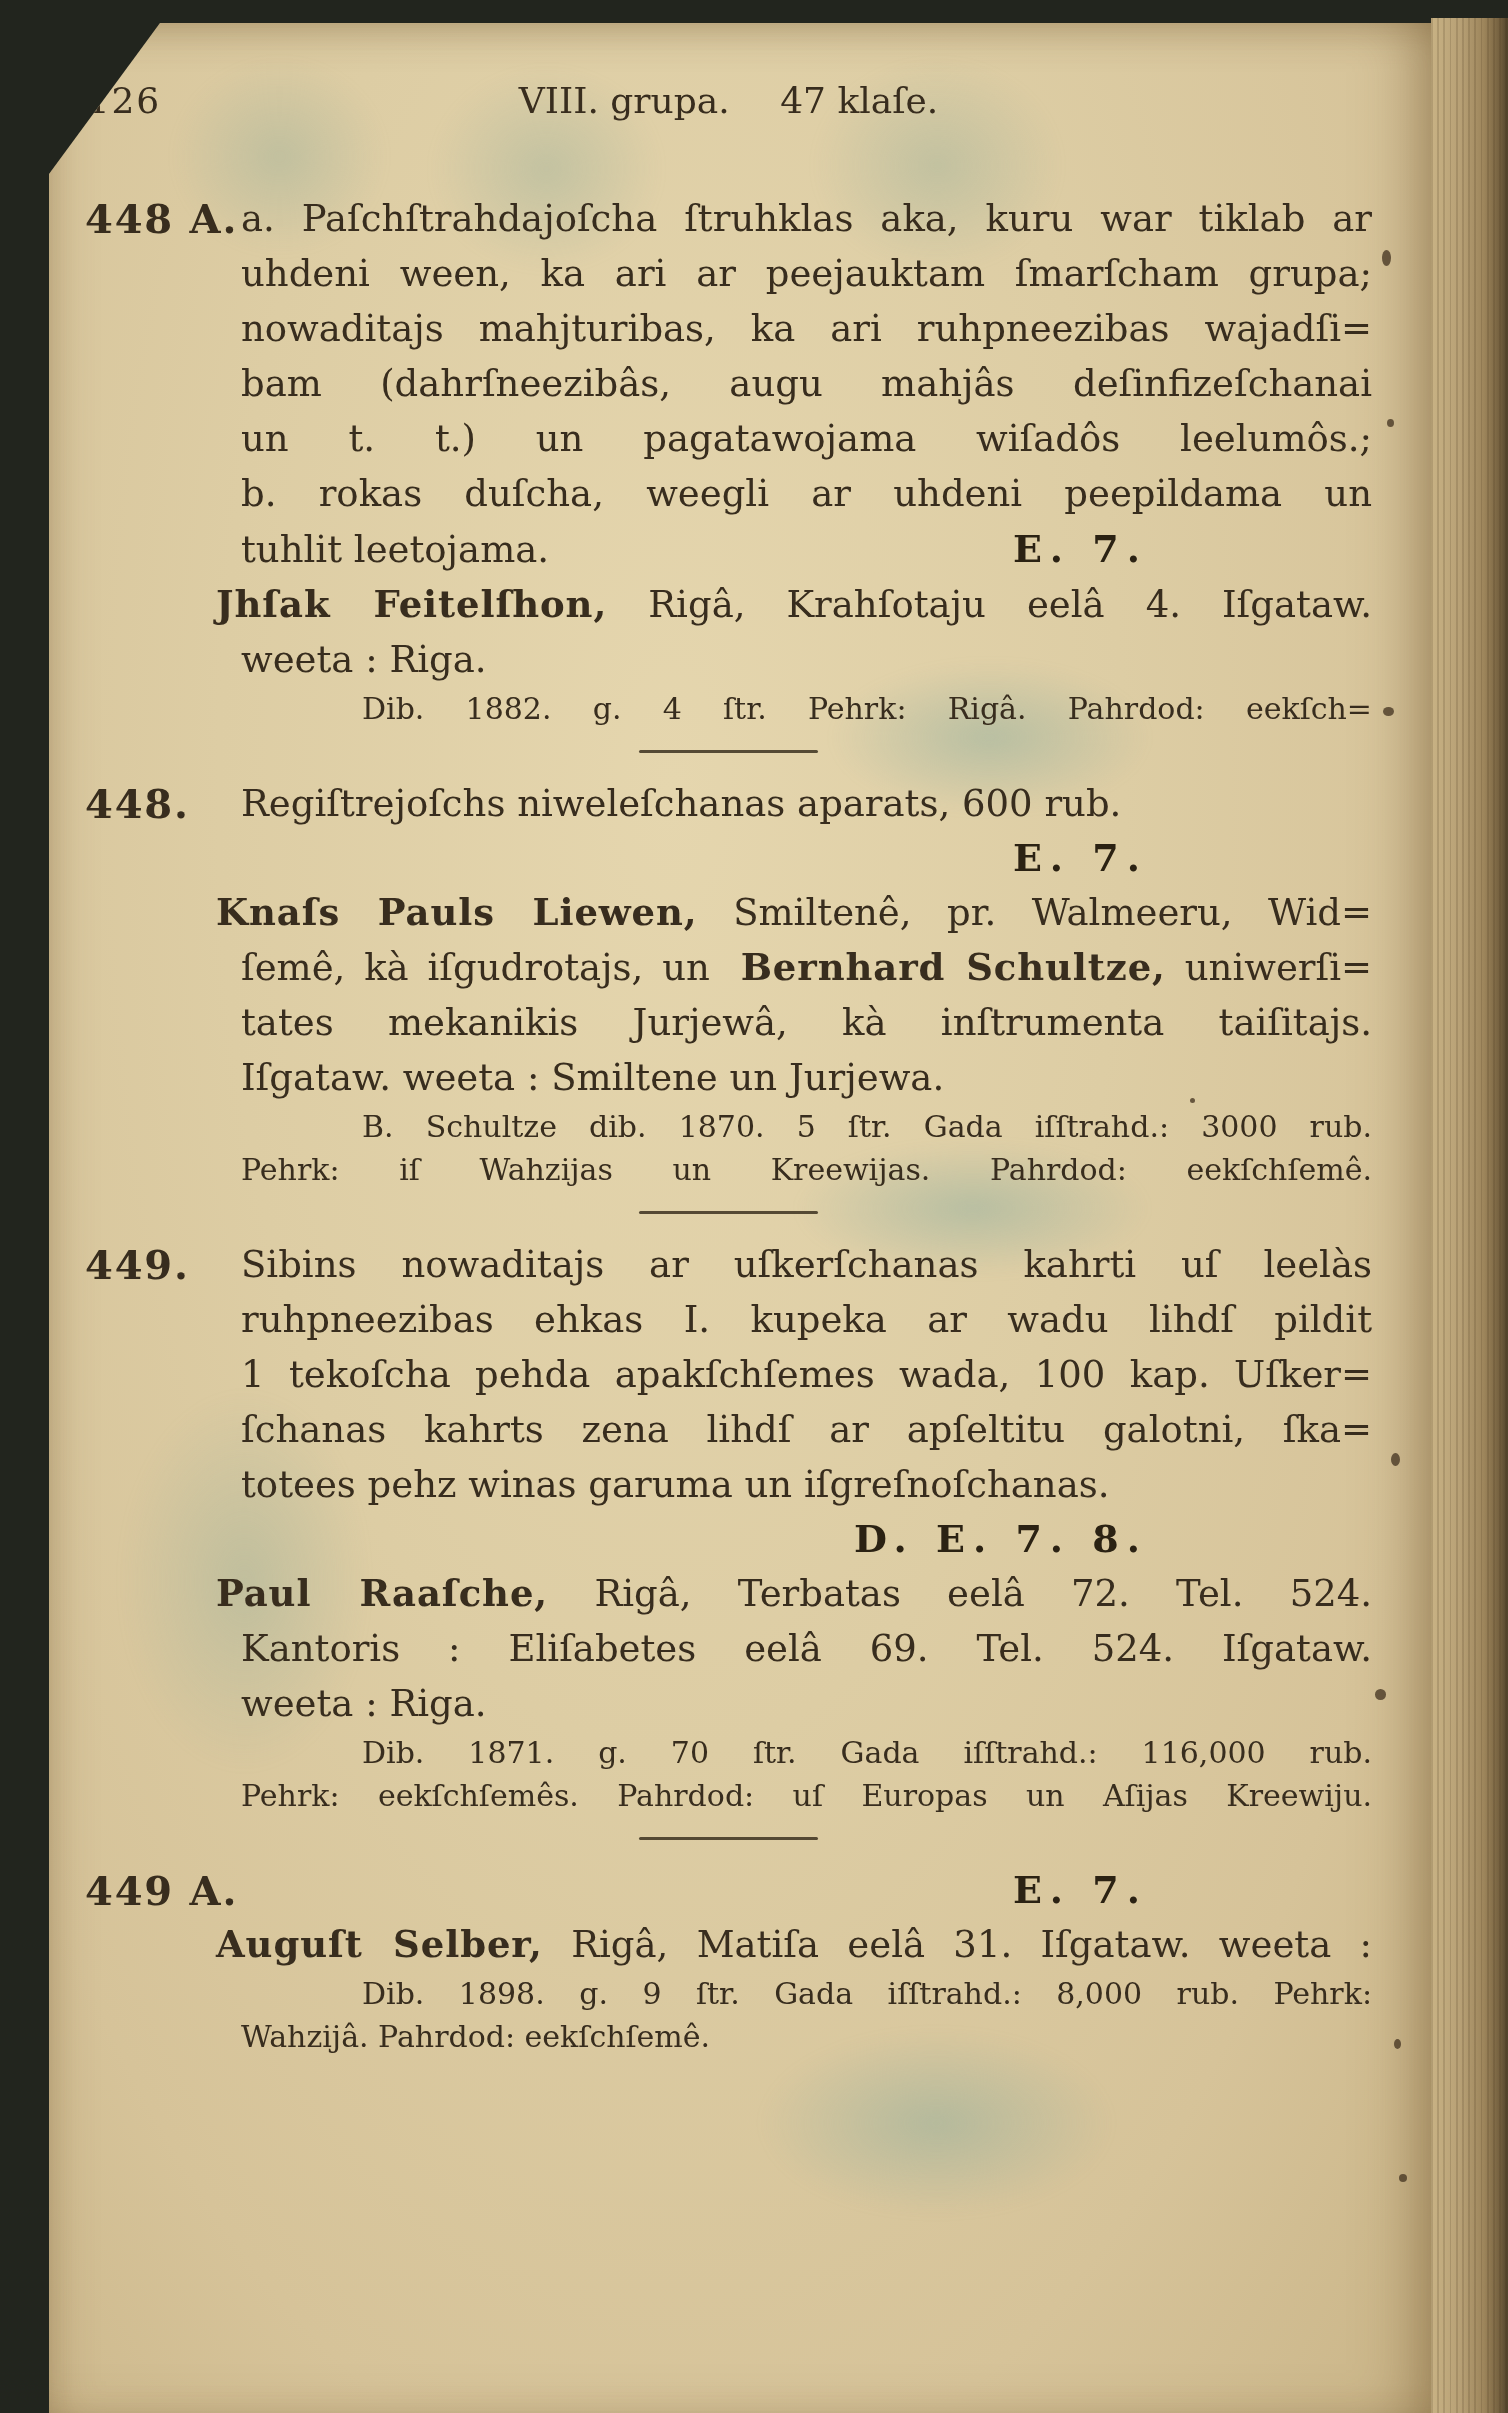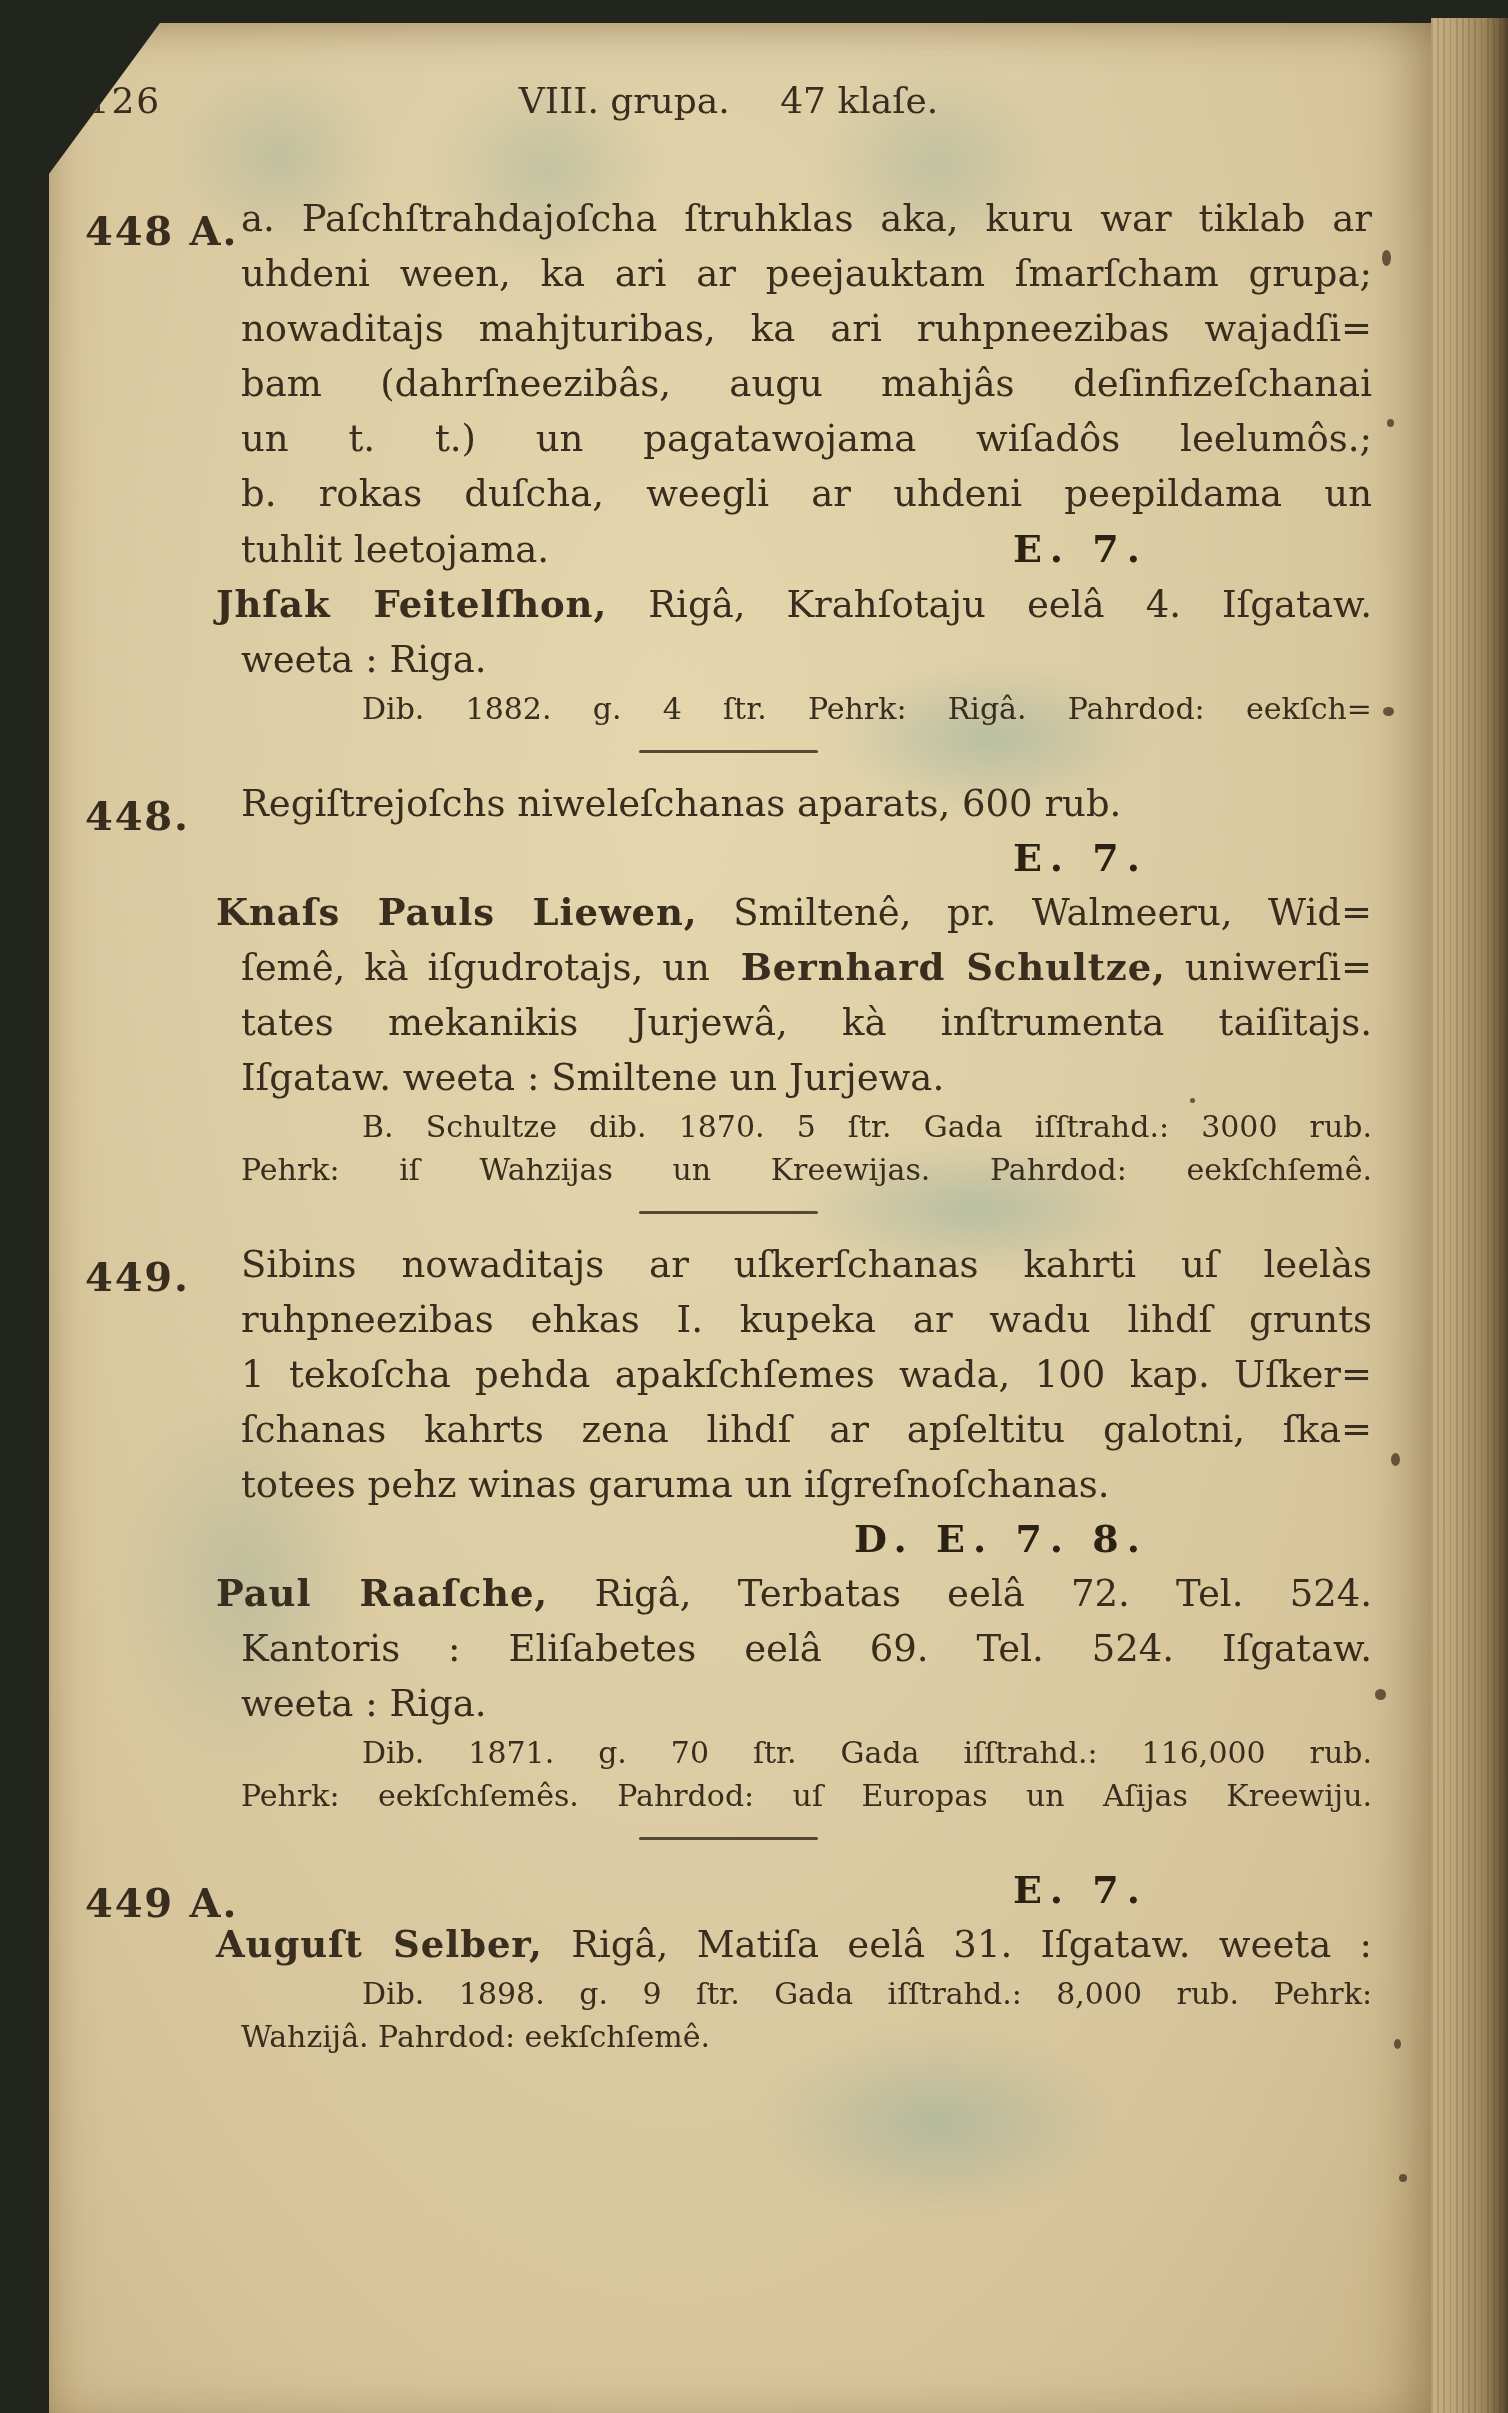--- a/index.html
+++ b/index.html
@@ -29,21 +29,21 @@
       repeating-linear-gradient(90deg, rgba(60,42,20,.16) 0 1.8px, rgba(0,0,0,0) 1.8px 6.2px),
       linear-gradient(90deg,#c8b284 0%,#b7a075 38%,#9d855b 68%,#74603f 88%,#4d3f29 100%);
   }
   
   .pagehead{position:relative;margin-top:55px;height:46px;font-size:36px;line-height:46px;text-align:center;}
   .pageno{position:absolute;left:1.8px;top:0;letter-spacing:1.8px;}
   .ht{display:inline-block;margin:0 19.5px;}
   
   .entry{position:relative;margin-top:23px;}
   .entry.first{margin-top:67px;}
-  .num{position:absolute;left:0;top:12px;font-weight:bold;font-size:40px;line-height:55px;letter-spacing:1.8px;}
+  .num{position:absolute;left:0;top:0;font-weight:bold;font-size:40px;line-height:55px;letter-spacing:1.8px;}
   .bl{margin-left:156px;font-size:37px;line-height:55px;}
   .j{text-align:justify;text-align-last:justify;}
   .flexline{display:flex;justify-content:space-between;align-items:baseline;}
   .flexline .award{margin-right:224px;}
   .award{font-weight:bold;font-size:38px;letter-spacing:8px;color:#2b2213;white-space:nowrap;}
   .award-line{margin-left:156px;text-align:right;padding-right:224px;font-size:37px;line-height:53px;}
   .exh b{font-weight:bold;letter-spacing:0.9px;margin-left:12px;}
   .exh.hang{text-indent:-37px;}
   .small{margin-left:156px;font-size:30px;line-height:43px;}
   .small.firstln{text-indent:121px;}
@@ -112,21 +112,21 @@
     <div class="bl exh j">tates mekanikis Jurjewâ, kà inſtrumenta taiſitajs.</div>
     <div class="bl exh">Iſgataw. weeta : Smiltene un Jurjewa.</div>
     <div class="small firstln j">B. Schultze dib. 1870. 5 ſtr. Gada iſſtrahd.: 3000 rub.</div>
     <div class="small j">Pehrk: iſ Wahzijas un Kreewijas. Pahrdod: eekſchſemê.</div>
     <div class="divider"></div>
   </section>
 
   <section class="entry">
     <span class="num">449.</span>
     <div class="bl j">Sibins nowaditajs ar uſkerſchanas kahrti uſ leelàs</div>
-    <div class="bl j">ruhpneezibas ehkas I. kupeka ar wadu lihdſ grunts</div>
+    <div class="bl j">ruhpneezibas ehkas I. kupeka ar wadu lihdſ pildit</div>
     <div class="bl j">1 tekoſcha pehda apakſchſemes wada, 100 kap. Uſker=</div>
     <div class="bl j">ſchanas kahrts zena lihdſ ar apſeltitu galotni, ſka=</div>
     <div class="bl">totees pehz winas garuma un iſgreſnoſchanas.</div>
     <div class="award-line">
       <span class="award">D. E. 7. 8.</span>
     </div>
     <div class="bl exh hang j">
       <b>Paul Raaſche,</b>
       <span>Rigâ, Terbatas eelâ 72. Tel. 524.</span>
     </div>

